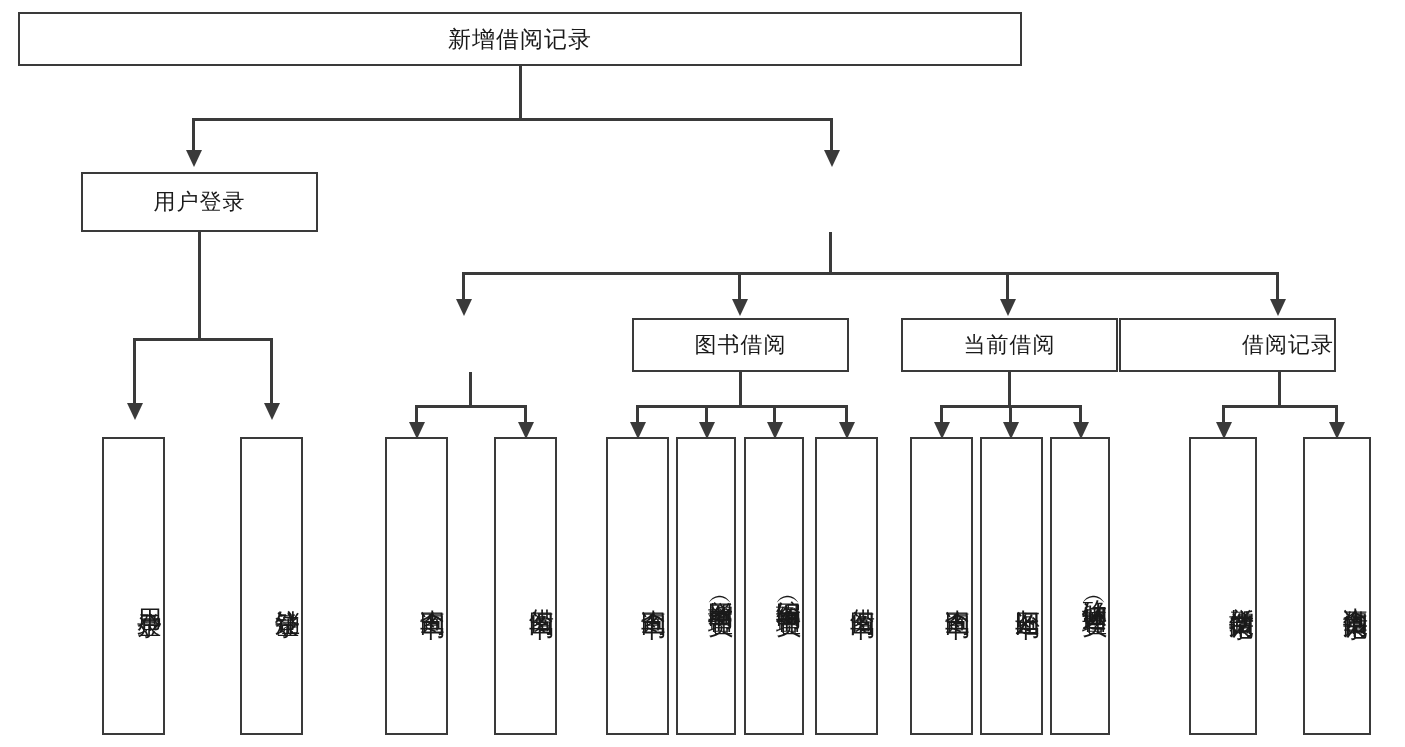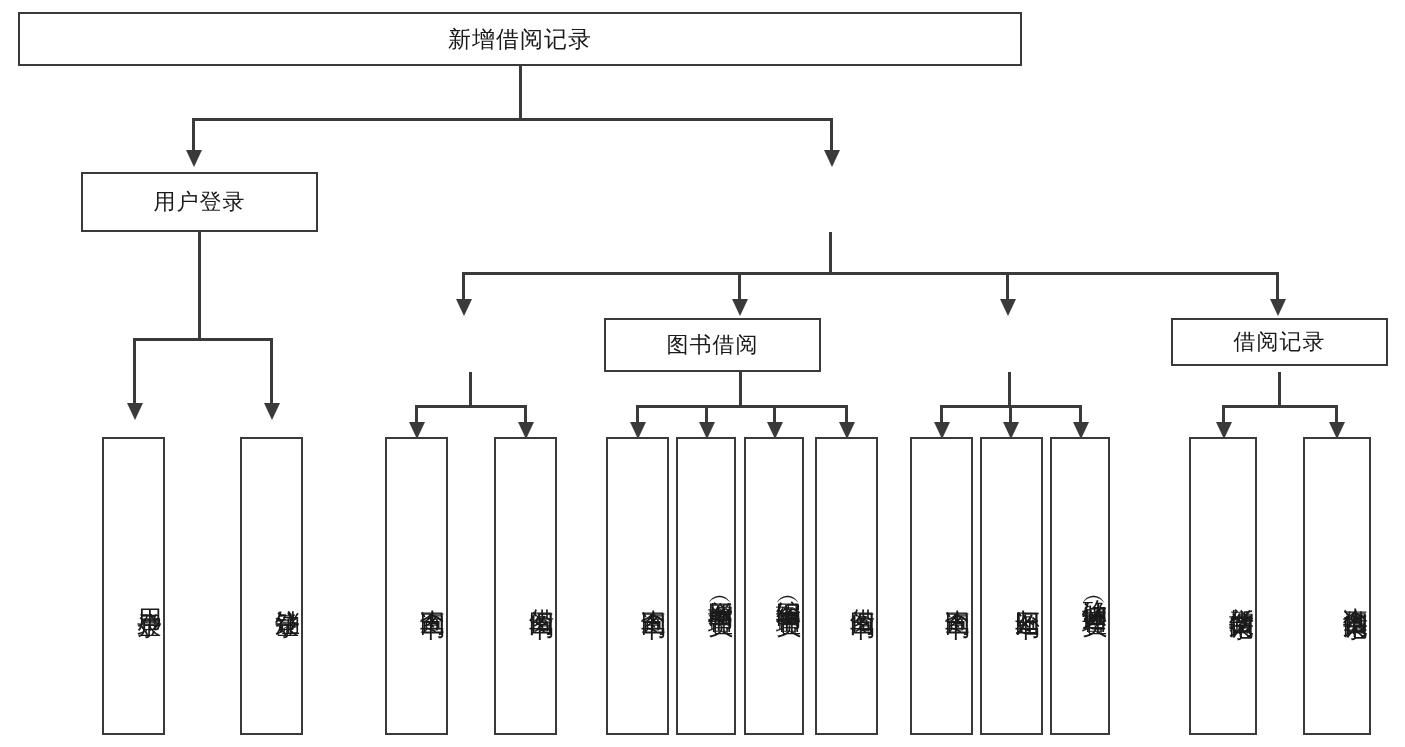--- a/index.html
+++ b/index.html
@@ -106,24 +106,27 @@
   <div class="edge edge-h" style="left:462px; top:272px; width:817px; height:3px;"></div>
   <div class="edge edge-v" style="left:462px; top:272px; width:3px; height:30px;"></div>
   <div class="arrow" style="left:456px; top:299px;"></div>
   <div class="edge edge-v" style="left:738px; top:272px; width:3px; height:30px;"></div>
   <div class="arrow" style="left:732px; top:299px;"></div>
   <div class="edge edge-v" style="left:1006px; top:272px; width:3px; height:30px;"></div>
   <div class="arrow" style="left:1000px; top:299px;"></div>
   <div class="edge edge-v" style="left:1276px; top:272px; width:3px; height:30px;"></div>
   <div class="arrow" style="left:1270px; top:299px;"></div>
 
-  <div class="node node-h" style="left:604px; top:318px; width:217px; height:54px;">
+  <div class="node node-h" style="left:632px; top:318px; width:217px; height:54px;">
     <span>图书借阅</span>
   </div>
-  <div class="node node-h" style="left:1171px; top:318px; width:217px; height:48px;">
+  <div class="node node-h" style="left:901px; top:318px; width:217px; height:54px;">
+    <span>当前借阅</span>
+  </div>
+  <div class="node node-h" style="left:1119px; top:318px; width:217px; height:54px;justify-content:flex-end;">
     <span>借阅记录</span>
   </div>
 
   <div class="edge edge-v" style="left:469px; top:372px; width:3px; height:36px;"></div>
   <div class="edge edge-h" style="left:415px; top:405px; width:112px; height:3px;"></div>
   <div class="edge edge-v" style="left:415px; top:405px; width:3px; height:22px;"></div>
   <div class="arrow" style="left:409px; top:422px;"></div>
   <div class="edge edge-v" style="left:524px; top:405px; width:3px; height:22px;"></div>
   <div class="arrow" style="left:518px; top:422px;"></div>
 

